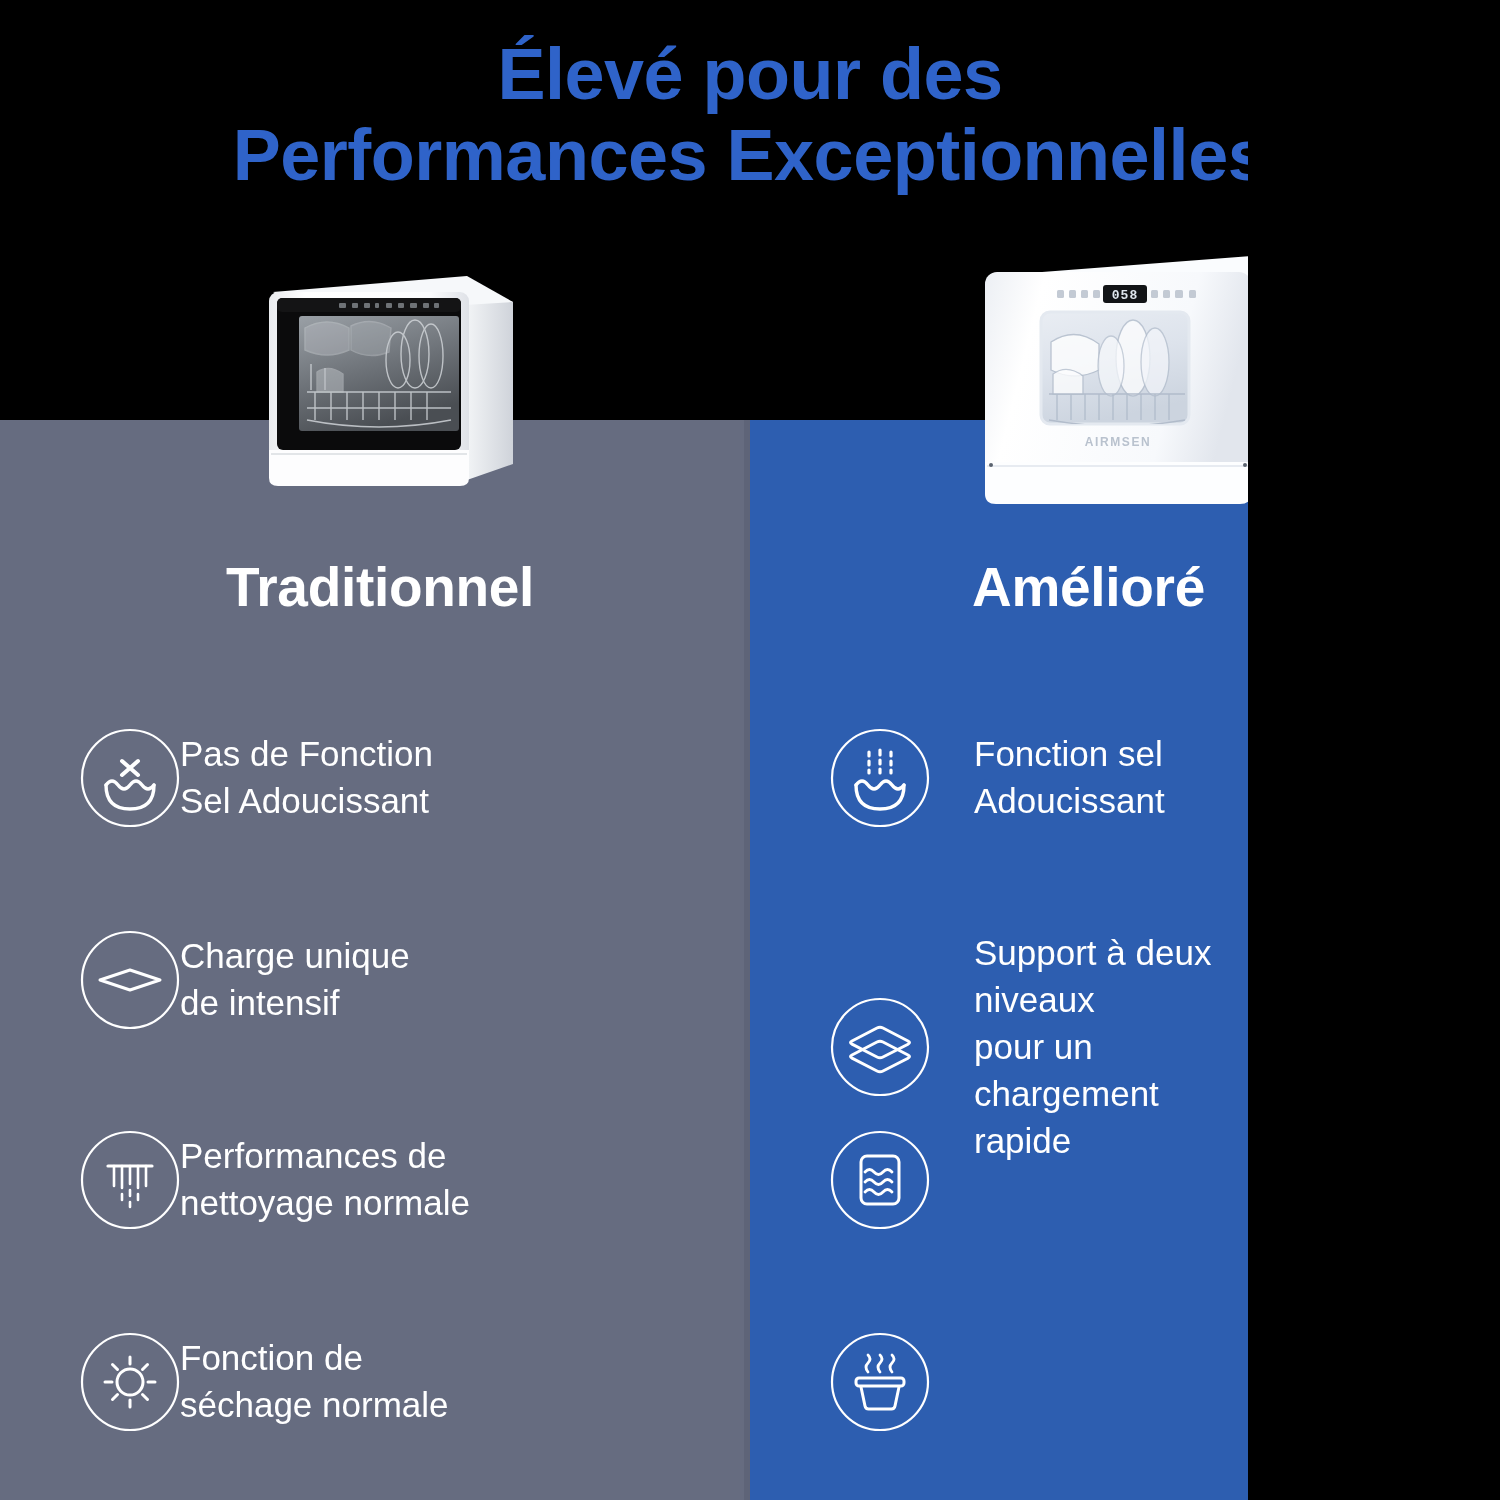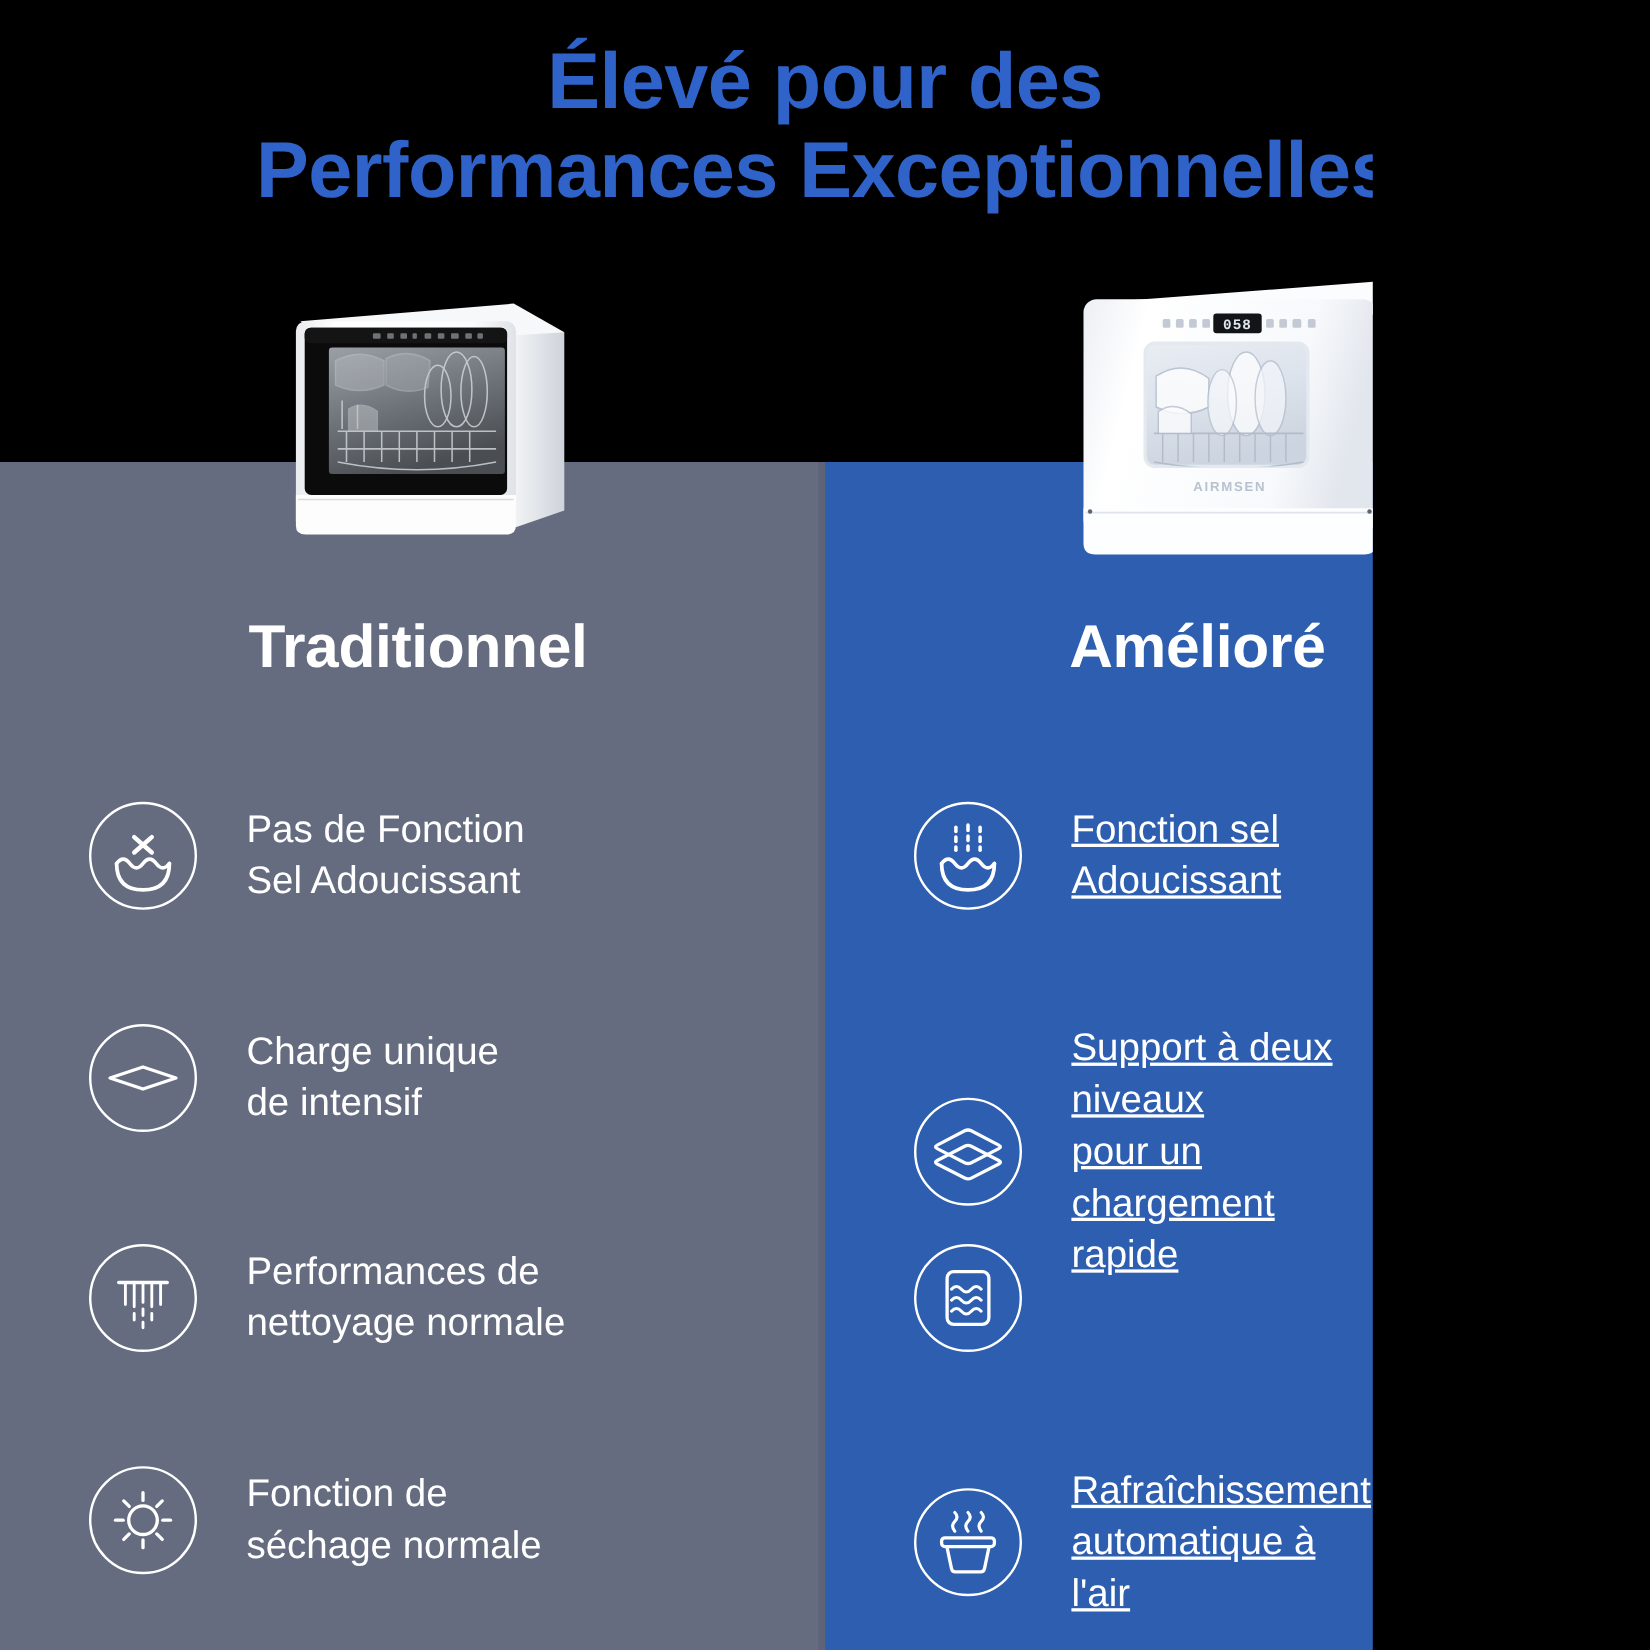--- a/index.html
+++ b/index.html
@@ -33,22 +33,22 @@
   .head-left{left:226px;top:555px;}
   .head-right{left:972px;top:555px;}
 
   
   .feat{position:absolute;display:flex;align-items:center;}
   .feat .ico{width:100px;height:100px;flex:0 0 100px;}
   .feat .txt{
     color:#ffffff;font-size:35px;font-weight:500;line-height:1.34;
     white-space:pre-line;
   }
-  .col-l .txt{margin-left:44px;}
-  .col-r .txt{margin-left:44px;text-decoration:underline;}
+  .col-l .txt{}
+  .col-r .txt{margin-left:44px;}
 
   .r1{top:728px;}
   .r2{top:930px;}
   .r3{top:1130px;}
   .r4{top:1332px;}
   .col-l{left:80px;}
   .col-r{left:830px;}
 
   
   .product{position:absolute;}
@@ -296,17 +296,15 @@
     <svg class="ico" viewBox="0 0 100 100">
       <circle cx="50" cy="50" r="48" fill="none" stroke="#fff" stroke-width="2.2"></circle>
       <g stroke="#fff" stroke-width="2.8" fill="none" stroke-linecap="round">
         <path d="M38,40 q-4,-5 0,-9 q4,-4 0,-8"></path>
         <path d="M50,40 q-4,-5 0,-9 q4,-4 0,-8"></path>
         <path d="M62,40 q-4,-5 0,-9 q4,-4 0,-8"></path>
       </g>
       <rect x="26" y="46" width="48" height="8" rx="3" fill="none" stroke="#fff" stroke-width="3"></rect>
       <path d="M31,55 L35,74 q0.6,3 3.6,3 L61.4,77 q3,0 3.6,-3 L69,55" fill="none" stroke="#fff" stroke-width="3" stroke-linejoin="round" stroke-linecap="round"></path>
     </svg>
-    <div class="txt">Rafraîchissement
-automatique à l'air</div>
   </div>
 
 </div>
 
 </body></html>

